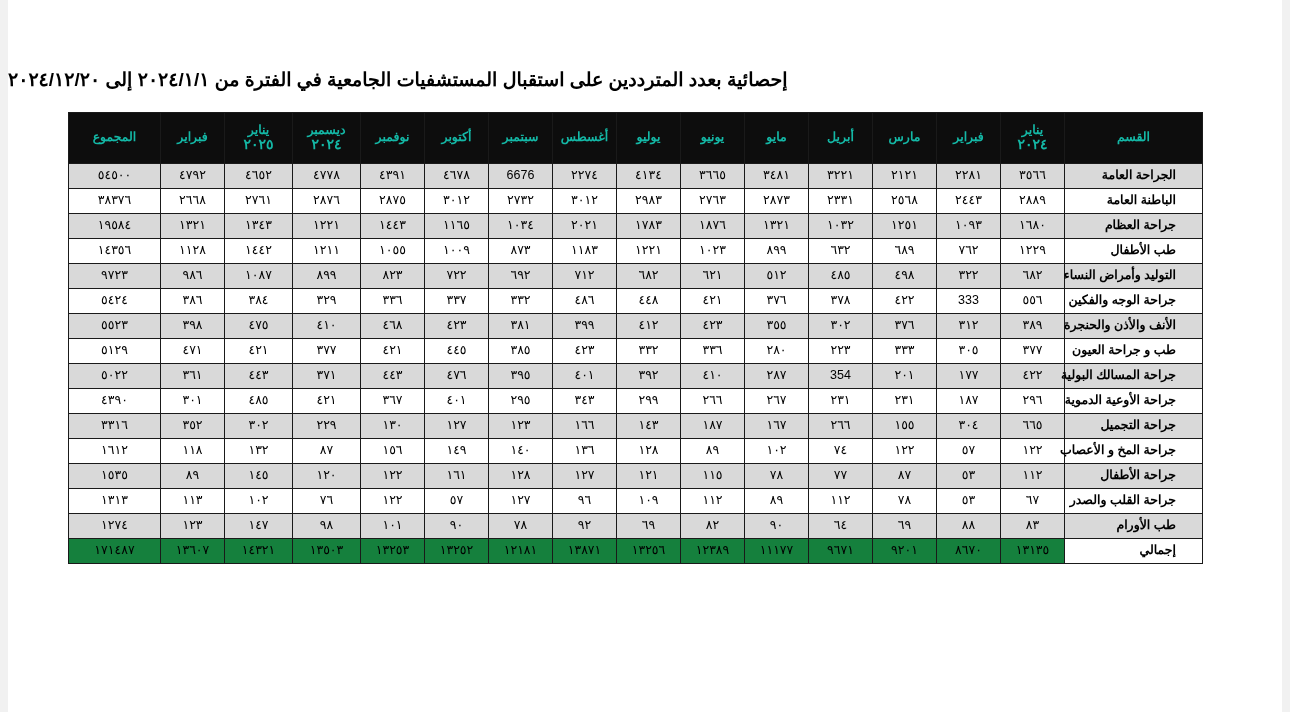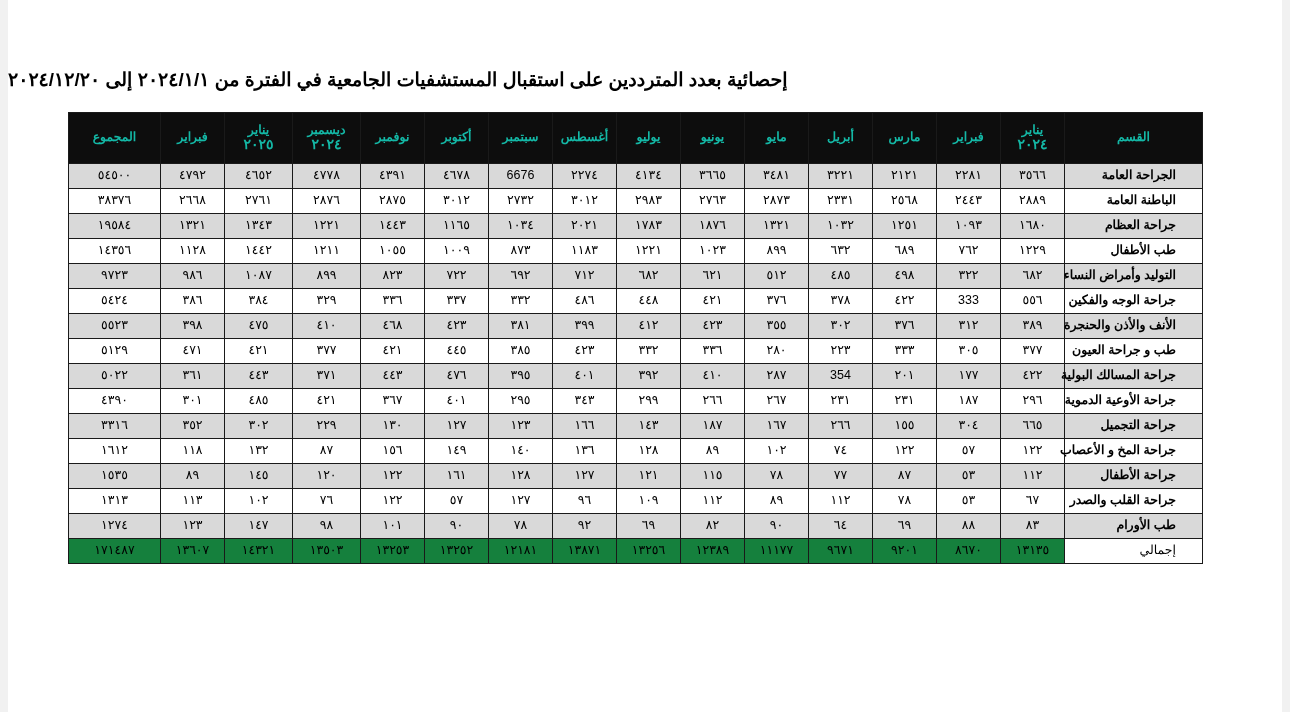--- a/index.html
+++ b/index.html
@@ -83,21 +83,21 @@
     background: #ffffff;
   }
   tbody tr.odd td.dept {
     background: #d9d9d9;
   }
   tbody tr.total td {
     background: #15803d;
     font-weight: normal;
   }
   tbody tr.total td.dept {
-    font-weight: normal;
+    font-weight: bold;
     background: #ffffff;
     margin-left: 12px;
   }
   col.c-dept { width: 138px; }
   col.c-num  { width: 64px; }
   col.c-wide { width: 68px; }
   col.c-total{ width: 92px; }
 </style>
 </head>
 <body>

